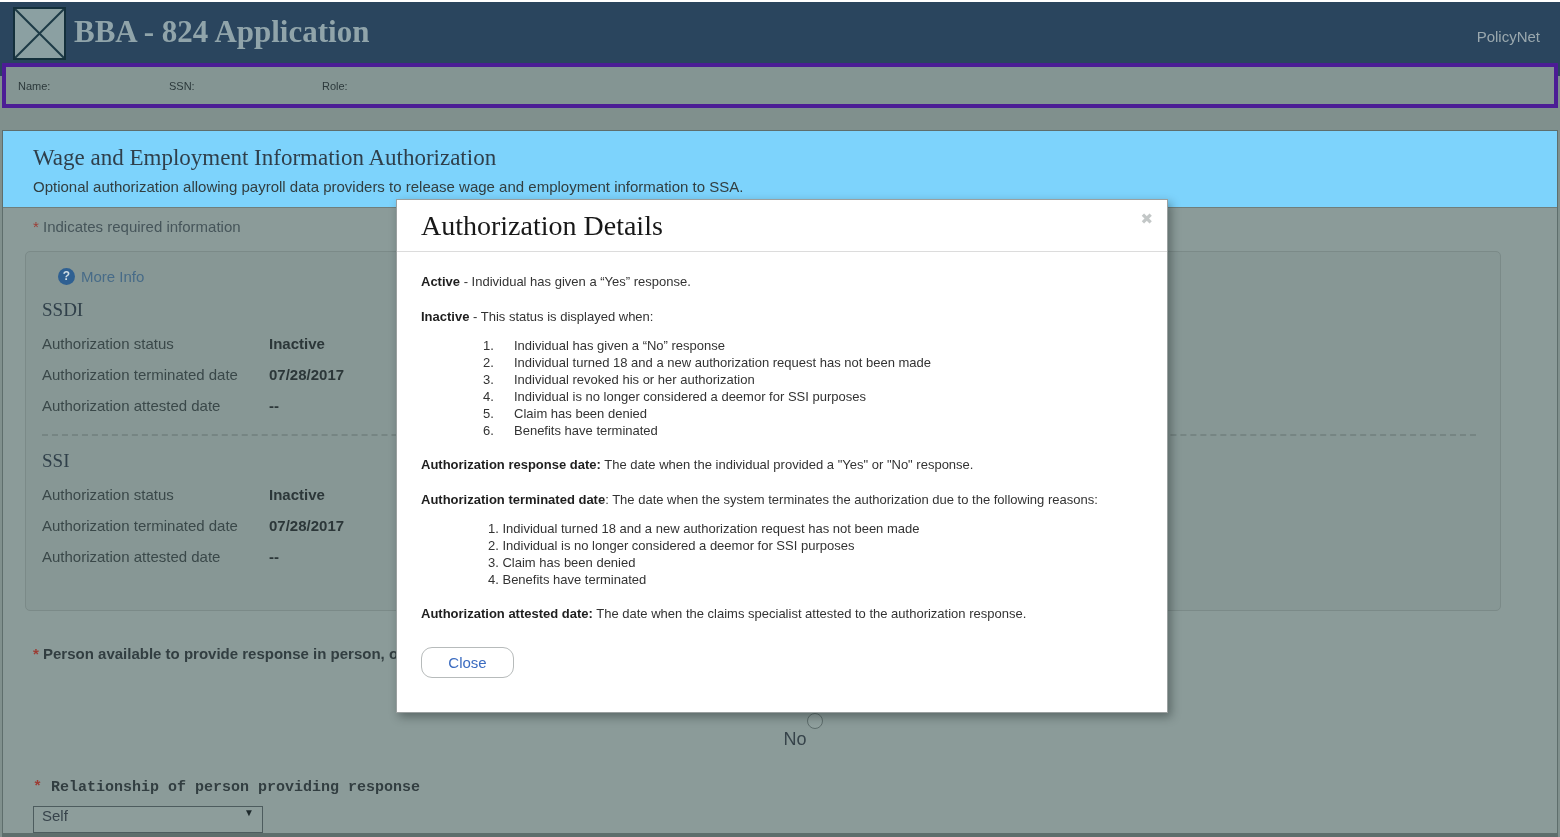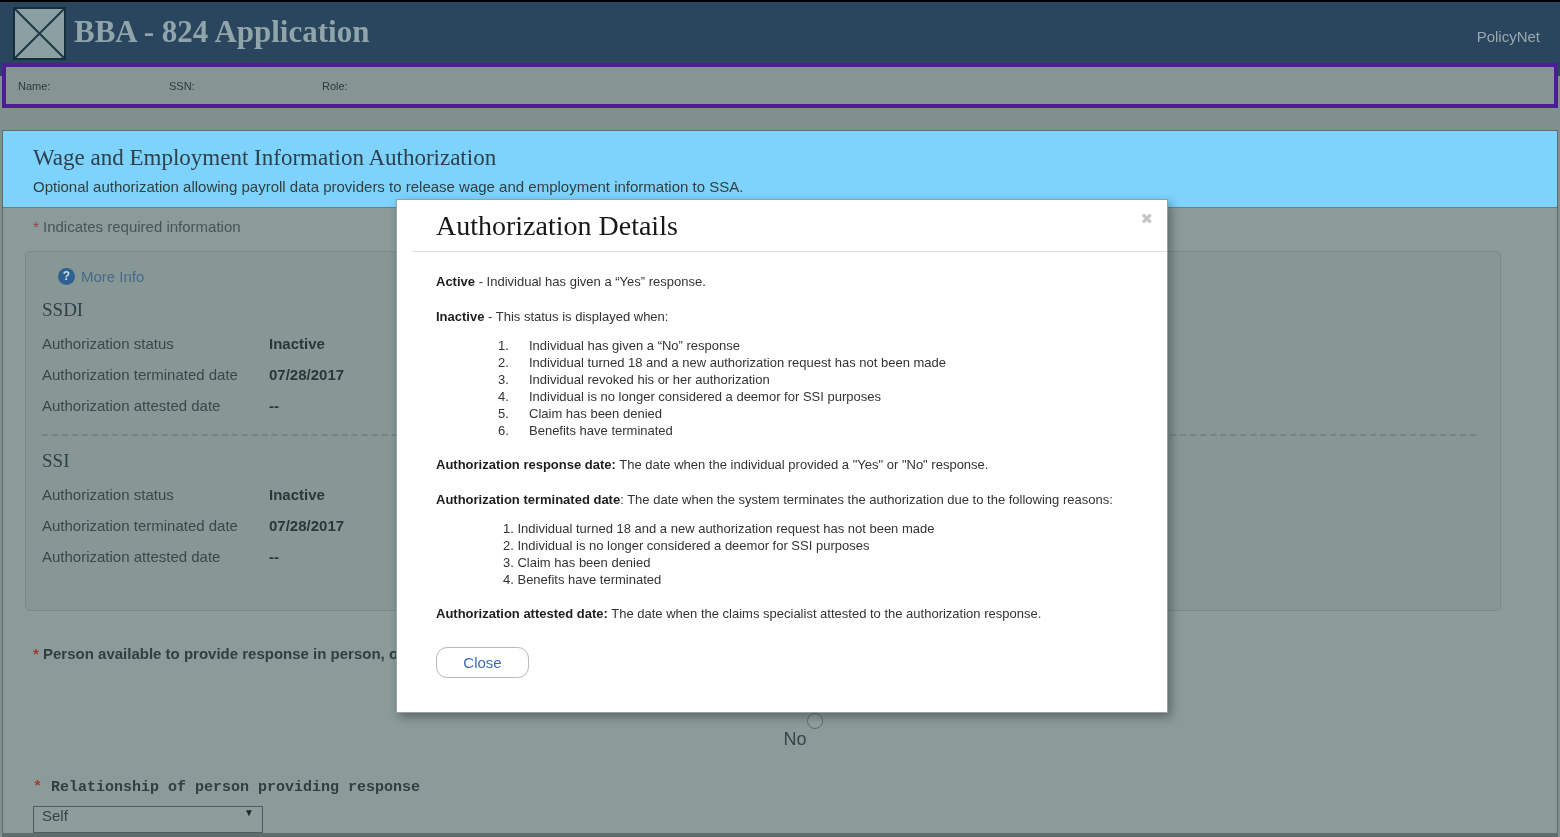--- a/index.html
+++ b/index.html
@@ -1,20 +1,20 @@
 <!DOCTYPE html>
 <html><head>
 <meta charset="utf-8">
 <style>
   * { margin:0; padding:0; box-sizing:border-box; }
   body { font-family:"Liberation Sans","DejaVu Sans",sans-serif; }
   .screen { position:relative; width:1560px; height:837px; overflow:hidden; background:#80908d; }
 
   
-  .app-header { position:absolute; top:0; left:0; right:0; height:76px; background:#2a455e; border-top:2px solid #000000; }
+  .app-header { position:absolute; top:0; left:0; right:0; height:76px; background:#2a455e; border-top:2px solid #ffffff; }
   .logo-box { position:absolute; left:13px; top:5px; width:53px; height:53px; background:#8ba0a2; border:2px solid #14303c; }
   .logo-box svg { display:block; width:100%; height:100%; }
   .app-title { position:absolute; left:74px; top:0; height:62px; line-height:60px;
     font-family:"Liberation Serif","DejaVu Serif",serif; font-size:31px; font-weight:bold; color:#90a4aa; }
   .policynet { position:absolute; right:20px; top:26px; font-size:15px; color:#9aa8ae; }
 
   
   .info-bar { position:absolute; top:63px; left:2px; right:2px; height:45px; background:#849593;
     border:4px solid #4c1d95; display:flex; align-items:center; font-size:11px; color:#2c393b; }
   .info-bar .lbl1 { display:inline-block; margin-left:12px; width:151px; }
@@ -59,21 +59,21 @@
   .select-box .arrow { font-size:10px; color:#1e2a2c; }
   .q3 { margin-top:27px; }
   .name-inputs { margin-top:9px; display:flex; }
   .text-input { height:27px; border:1px solid #6e7e7c; background:#8f9f9d; }
   .in-first { width:155px; }
   .in-middle { width:155px; margin-left:15px; }
   .in-last { width:218px; margin-left:12px; }
 
   
   .modal { position:absolute; left:396px; top:199px; width:772px; height:514px; background:#ffffff;
-    border:1px solid #9aa0a0; box-shadow:3px 4px 9px rgba(20,30,30,0.4);padding-left:15px; }
+    border:1px solid #9aa0a0; box-shadow:3px 4px 9px rgba(20,30,30,0.4); }
   .modal-header { position:relative; padding:10px 24px 9px; border-bottom:1px solid #dcdcdc; }
   .modal-title { font-family:"Liberation Serif","DejaVu Serif",serif; font-size:28px; color:#181818; }
   .modal-x { position:absolute; right:14px; top:10px; font-size:15px; font-weight:bold; color:#c3c7c7; cursor:pointer; }
   .modal-body { padding:21px 24px 0; font-size:13px; line-height:17px; color:#333; }
   .modal-body b { color:#1e1e1e; }
   .mp { margin-bottom:18px; }
   .mp2 { margin-bottom:12px; }
   ol.wide { list-style:none; counter-reset:n; margin:0 0 17px 0; }
   ol.wide li { counter-increment:n; display:flex; padding-left:62px; }
   ol.wide li::before { content:counter(n)"."; width:31px; flex:none; }

